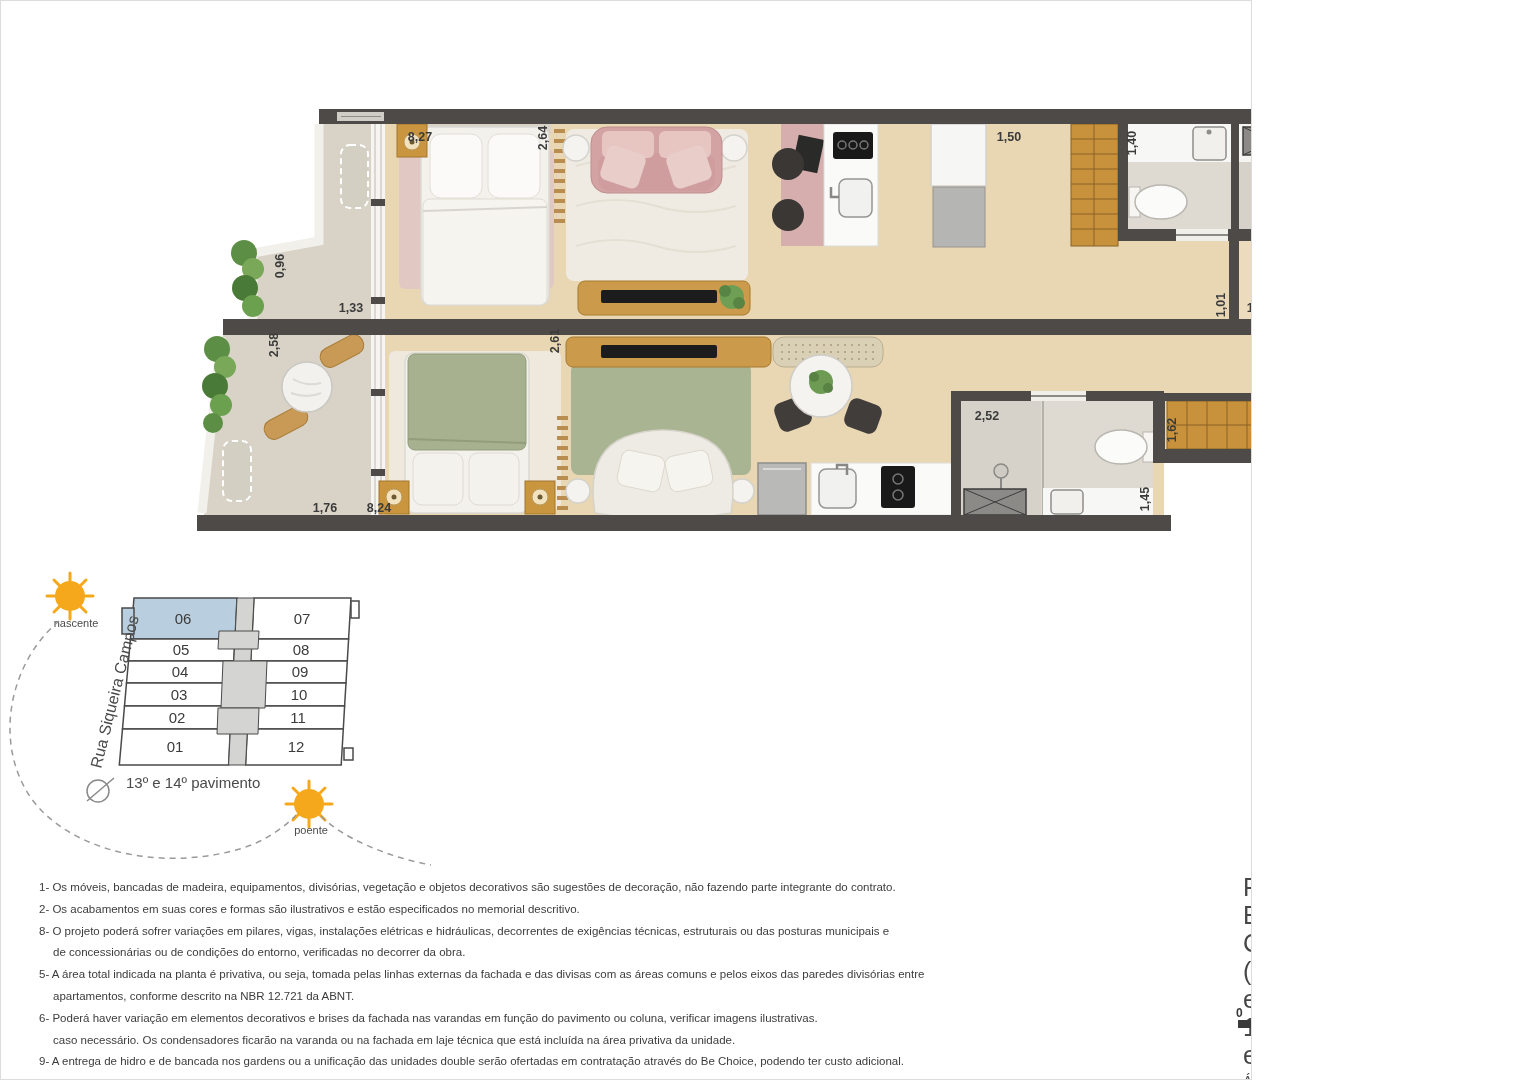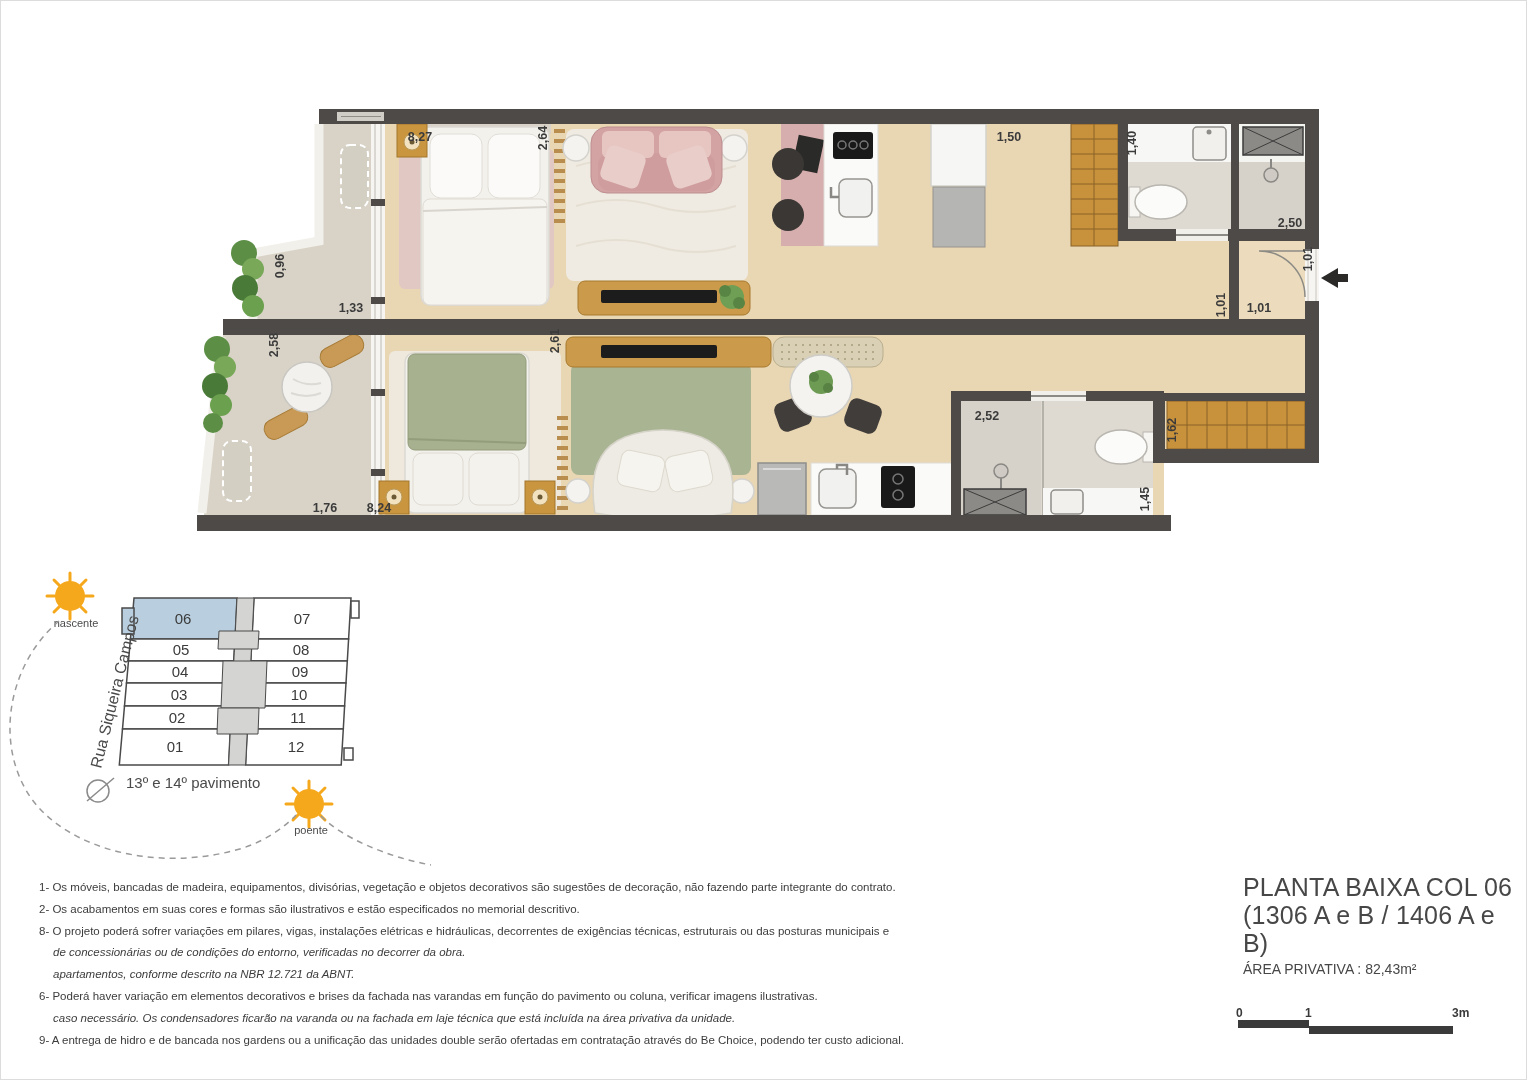--- a/index.html
+++ b/index.html
@@ -1,23 +1,23 @@
 <!DOCTYPE html>
 <html><head>
 <meta charset="utf-8">
 <style>
   html,body{margin:0;padding:0;background:#fff;}
-  .page{position:relative;width:1527px;height:1080px;background:#ffffff;
+  .page{position:relative;width:1252px;height:1080px;background:#ffffff;
         border:1px solid #dcdcdc;box-sizing:border-box;overflow:hidden;
         font-family:"Liberation Sans", sans-serif;color:#3f3f3f;}
   svg text{font-family:"Liberation Sans", sans-serif;}
   .notes{position:absolute;left:30px;top:872px;width:1140px;font-size:11.5px;
          line-height:13.8px;color:#3c3c3c;}
   .notes p{margin:8px;white-space:nowrap;}
-  .notes p.cont{padding-left:14px;font-style:italic;}
+  .notes p.cont{padding-left:14px;}
   .title-block{position:absolute;left:1242px;top:872px;color:#474747;}
   .title-block .t1,.title-block .t2{font-size:25px;line-height:28px;letter-spacing:0.2px;}
   .title-block .t3{font-size:14px;line-height:20px;margin-top:2px;}
   .scale-bar{position:absolute;left:1235px;top:1005px;width:220px;height:34px;}
   .scale-bar .lbl{position:absolute;top:0;font-size:12px;font-weight:bold;color:#3a3a3a;}
   .scale-bar .l0{left:0;} .scale-bar .l1{left:69px;} .scale-bar .l3{left:216px;}
   .scale-bar .bar1{position:absolute;left:2px;top:14px;width:71px;height:8px;background:#3a3a3a;}
   .scale-bar .bar2{position:absolute;left:73px;top:20px;width:144px;height:8px;background:#3a3a3a;}
 </style>
 </head>
@@ -414,20 +414,21 @@
     <text transform="translate(100,768) rotate(-76)" font-size="16" fill="#4a4a4a">Rua Siqueira Campos</text>
     <text x="125" y="787" font-size="15" fill="#4a4a4a">13º e 14º pavimento</text>
   </g>
 </svg>
 
 <div class="notes">
   <p>1- Os móveis, bancadas de madeira, equipamentos, divisórias, vegetação e objetos decorativos são sugestões de decoração, não fazendo parte integrante do contrato.</p>
   <p>2- Os acabamentos em suas cores e formas são ilustrativos e estão especificados no memorial descritivo.</p>
   <p>8- O projeto poderá sofrer variações em pilares, vigas, instalações elétricas e hidráulicas, decorrentes de exigências técnicas, estruturais ou das posturas municipais e</p>
   <p class="cont">de concessionárias ou de condições do entorno, verificadas no decorrer da obra.</p>
+  <p>5- A área total indicada na planta é privativa, ou seja, tomada pelas linhas externas da fachada e das divisas com as áreas comuns e pelos eixos das paredes divisórias entre</p>
   <p class="cont">apartamentos, conforme descrito na NBR 12.721 da ABNT.</p>
   <p>6- Poderá haver variação em elementos decorativos e brises da fachada nas varandas em função do pavimento ou coluna, verificar imagens ilustrativas.</p>
   <p class="cont">caso necessário. Os condensadores ficarão na varanda ou na fachada em laje técnica que está incluída na área privativa da unidade.</p>
   <p>9- A entrega de hidro e de bancada nos gardens ou a unificação das unidades double serão ofertadas em contratação através do Be Choice, podendo ter custo adicional.</p>
 </div>
 
 <div class="title-block">
   <div class="t1">PLANTA BAIXA COL 06</div>
   <div class="t2">(1306 A e B / 1406 A e B)</div>
   <div class="t3">ÁREA PRIVATIVA : 82,43m²</div>

